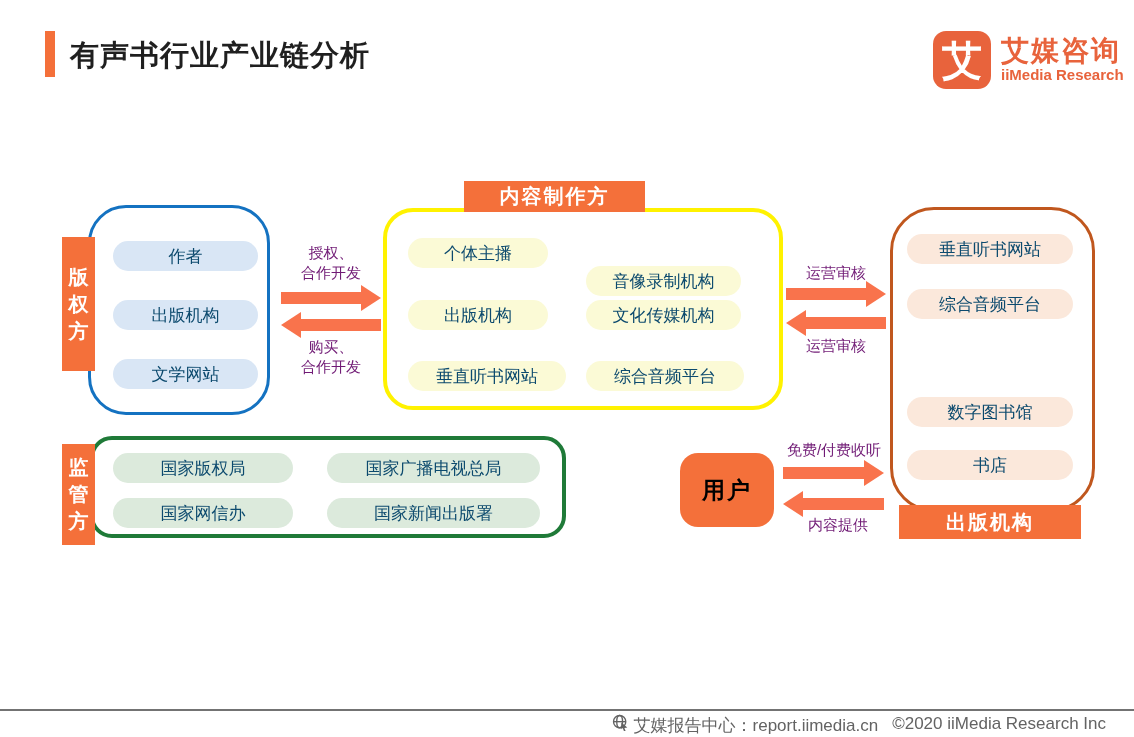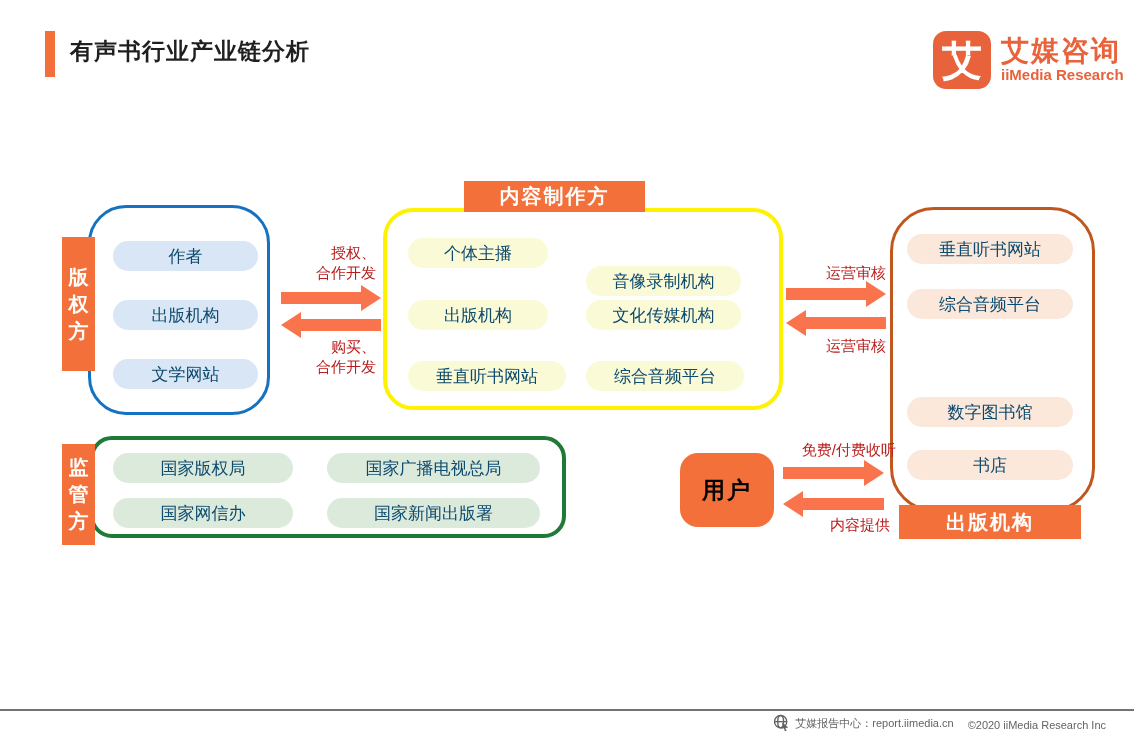--- a/index.html
+++ b/index.html
@@ -2,21 +2,21 @@
 <html><head>
 <meta charset="utf-8">
 <style>
   * { margin:0; padding:0; box-sizing:border-box; }
   html,body { width:1134px; height:737px; background:#ffffff;
     font-family:"Liberation Sans","DejaVu Sans",sans-serif; }
   .stage { position:relative; width:1134px; height:737px; background:#fff; overflow:hidden; }
 
   
   .title-bar { position:absolute; left:45px; top:31px; width:10px; height:46px; background:#F4703A; }
-  .page-title { position:absolute; left:70px; top:36px; font-size:23px; font-weight:bold; color:#1f1f1f; letter-spacing:1px; }
+  .page-title { position:absolute; left:70px; top:36px; font-size:29px; font-weight:bold; color:#1f1f1f; letter-spacing:1px; }
   .logo { position:absolute; left:933px; top:31px; display:flex; align-items:center; }
   .logo-icon { width:58px; height:58px; background:#E8633C; border-radius:13px; color:#fff;
     font-size:40px; font-weight:bold; display:flex; align-items:center; justify-content:center; }
   .logo-text { margin-left:10px; color:#E8633C; }
   .logo-cn { font-size:28px; font-weight:bold; letter-spacing:2px; line-height:30px; }
   .logo-en { font-size:15px; font-weight:bold; line-height:18px; }
 
   
   .gbox { position:absolute; background:#fff; }
   .box-copyright { left:88px; top:205px; width:182px; height:210px; border:3px solid #1472C1; border-radius:38px; }
@@ -51,27 +51,27 @@
   
   .arrow { position:absolute; height:26px; }
   .arrow .body { position:absolute; top:7px; height:12px; background:#F9734C; }
   .arrow-r .body { left:0; right:18px; }
   .arrow-r::after { content:""; position:absolute; right:0; top:0; width:0; height:0;
     border-top:13px solid transparent; border-bottom:13px solid transparent; border-left:20px solid #F9734C; }
   .arrow-l .body { right:0; left:18px; }
   .arrow-l::after { content:""; position:absolute; left:0; top:0; width:0; height:0;
     border-top:13px solid transparent; border-bottom:13px solid transparent; border-right:20px solid #F9734C; }
 
-  .flow-label { position:absolute; font-size:15px; color:#b91c1c; text-align:right;
+  .flow-label { position:absolute; font-size:15px; color:#701a75; text-align:center;
     line-height:20px; white-space:pre-line; z-index:2; }
 
   
   .footer-line { position:absolute; left:0; top:709px; width:1134px; height:2px; background:#737373; }
-  .footer { position:absolute; top:714px; right:28px; display:flex; align-items:flex-end;
-    font-size:11px; color:#636363; }
+  .footer { position:absolute; top:714px; right:28px; display:flex; align-items:flex-start;
+    font-size:17px; color:#636363; }
   .footer .globe { margin-right:5px; display:flex; }
   .footer .sep { width:14px; }
 </style>
 </head>
 <body>
 
 <div class="stage">
 
   <div class="title-bar"></div>
   <div class="page-title">有声书行业产业链分析</div>

